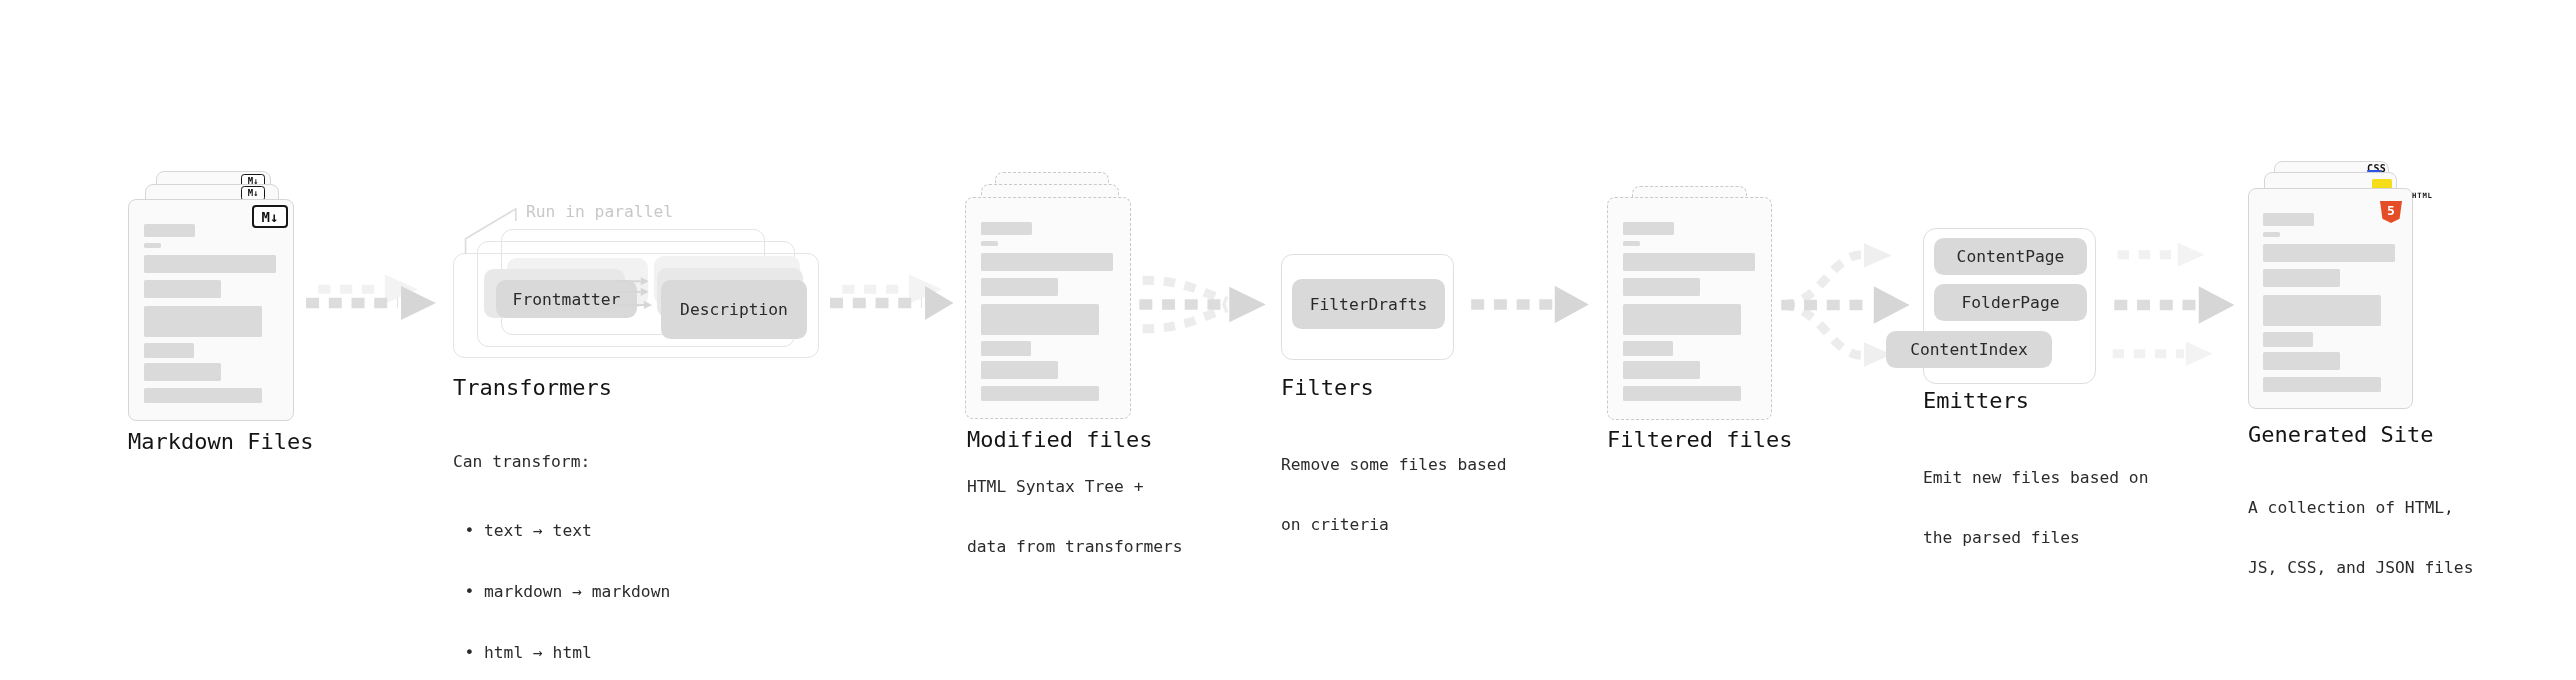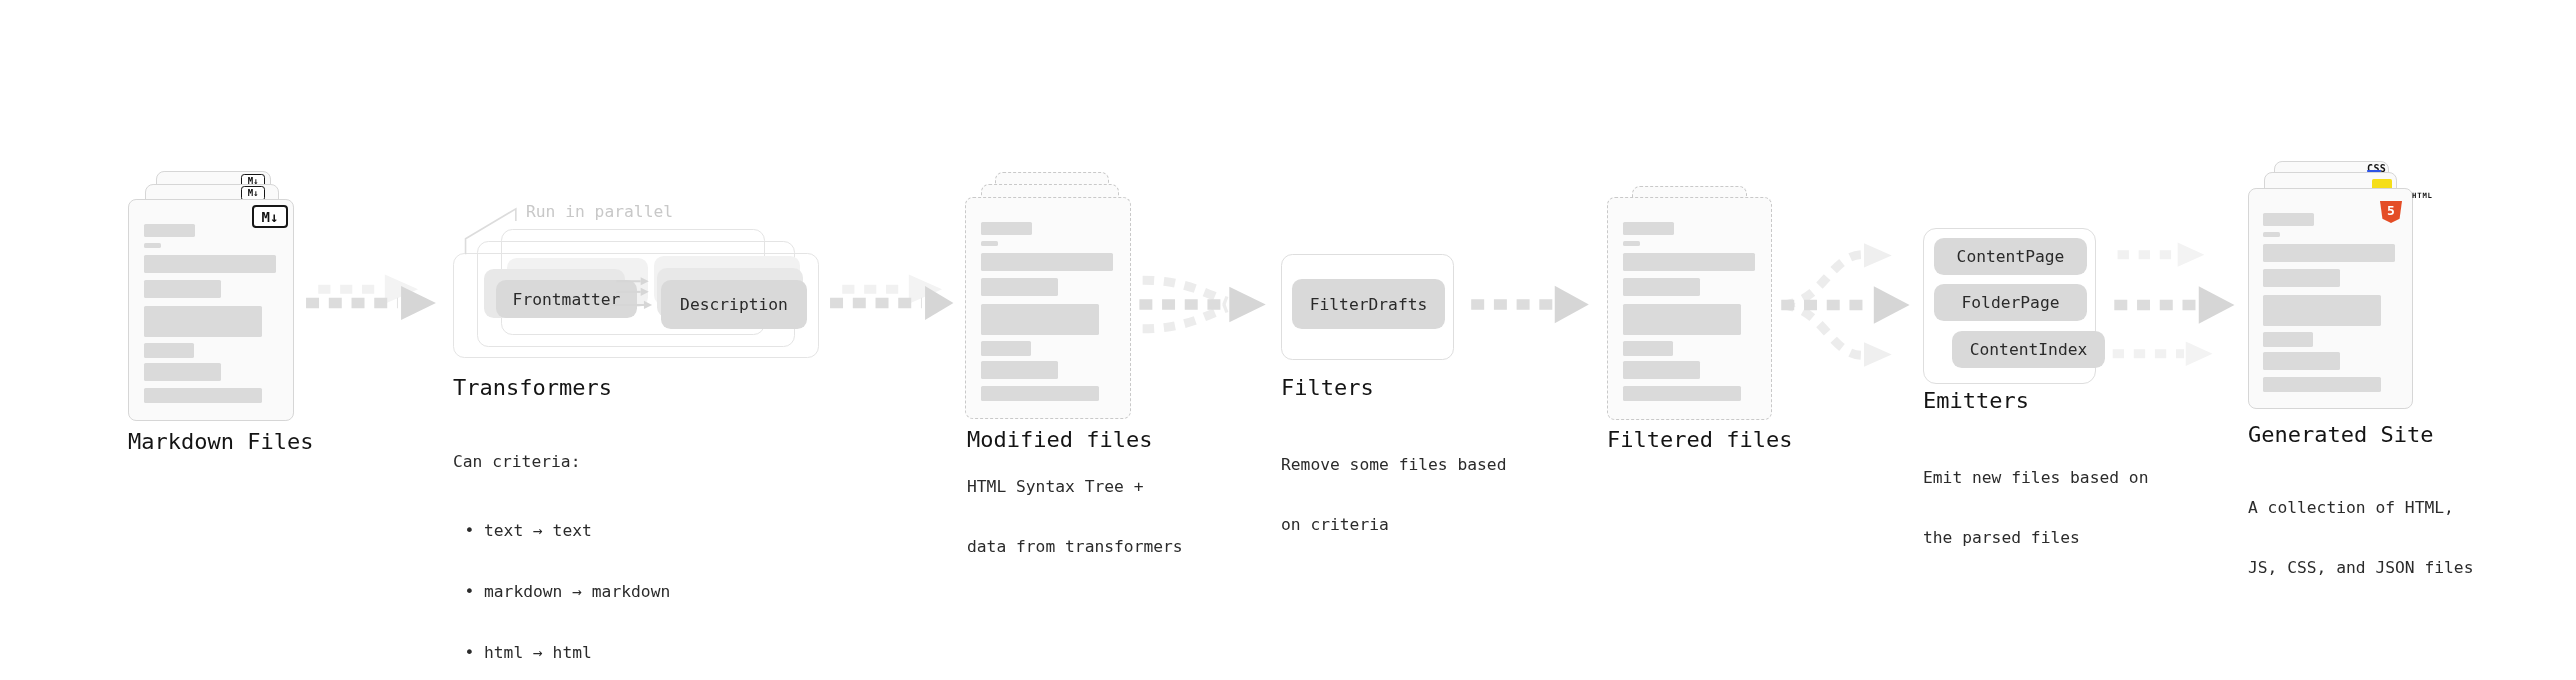--- a/index.html
+++ b/index.html
@@ -102,25 +102,25 @@
       <line x1="10" y1="10" x2="40" y2="10" stroke="#d6d6d6" stroke-width="2.5"></line>
       <polygon points="40,5 40,15 50,10" fill="#d6d6d6"></polygon>
       <line x1="10" y1="23" x2="40" y2="23" stroke="#d6d6d6" stroke-width="2.5"></line>
       <polygon points="40,18 40,28 50,23" fill="#d6d6d6"></polygon>
       <line x1="4" y1="39" x2="44" y2="39" stroke="#d6d6d6" stroke-width="2.5"></line>
       <polygon points="44,34 44,44 54,39" fill="#d6d6d6"></polygon>
     </svg>
 
     <div class="abs ghost2" style="left:654px;top:256px;width:146px;height:49px;"></div>
     <div class="abs ghost1" style="left:657px;top:268px;width:146px;height:49px;"></div>
-    <div class="abs pill" style="left:661px;top:280px;width:146px;height:49px;">Description</div>
+    <div class="abs pill" style="left:661px;top:280px;width:146px;height:59px;">Description</div>
 
     <div class="abs stage-label" style="left:453px;top:375px;">Transformers</div>
     <div class="abs desc" style="left:453px;top:411px;">
-      <div>Can criteria:</div>
+      <div>Can transform:</div>
       <div style="padding-left:11.4px;margin-top:9px;">• text → text</div>
       <div style="padding-left:11.4px;">• markdown → markdown</div>
       <div style="padding-left:11.4px;">• html → html</div>
     </div>
   </div>
 
   <svg class="abs" style="left:826px;top:264px;" width="138" height="65" viewBox="0 0 170 80">
     <line x1="20" y1="31" x2="100" y2="31" stroke="#f1f1f1" stroke-width="11" stroke-dasharray="15 12"></line>
     <polygon points="102,13 102,49 143,31" fill="#f3f3f3"></polygon>
     <line x1="5" y1="48" x2="118" y2="48" stroke="#dcdcdc" stroke-width="13" stroke-dasharray="16 12"></line>
@@ -194,21 +194,21 @@
     <path d="M6,80 C55,84 65,140 102,142" fill="none" stroke="#ececec" stroke-width="11" stroke-dasharray="14 12"></path>
     <polygon points="106,126 106,156 140,141" fill="#efefef"></polygon>
     <line x1="4" y1="80" x2="115" y2="80" stroke="#dcdcdc" stroke-width="13" stroke-dasharray="16 12"></line>
     <polygon points="118,57 118,103 162,80" fill="#d6d6d6"></polygon>
   </svg>
 
   <div>
     <div class="abs wbox" style="left:1923px;top:228px;width:173px;height:156px;border-radius:13px;"></div>
     <div class="abs pill" style="left:1934px;top:238px;width:153px;height:37px;">ContentPage</div>
     <div class="abs pill" style="left:1934px;top:284px;width:153px;height:37px;text-align:center;">FolderPage</div>
-    <div class="abs pill" style="left:1952px;top:331px;width:153px;height:37px;">ContentIndex</div>
+    <div class="abs pill" style="left:1886px;top:331px;width:166px;height:37px;">ContentIndex</div>
     <div class="abs stage-label" style="left:1923px;top:388px;">Emitters</div>
     <div class="abs desc" style="left:1923px;top:427px;">
       <div>Emit new files based on</div>
       <div>the parsed files</div>
     </div>
   </div>
 
   <svg class="abs" style="left:2111px;top:236px;" width="130" height="138" viewBox="0 0 160 170">
     <line x1="8" y1="23" x2="80" y2="23" stroke="#f1f1f1" stroke-width="11" stroke-dasharray="14 12"></line>
     <polygon points="82,8 82,38 115,23" fill="#f3f3f3"></polygon>

